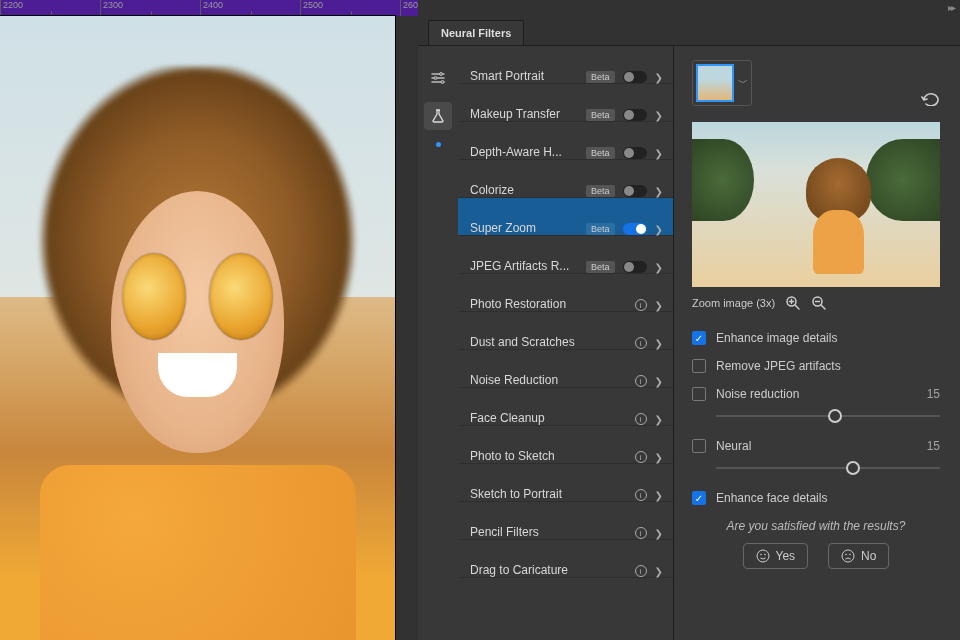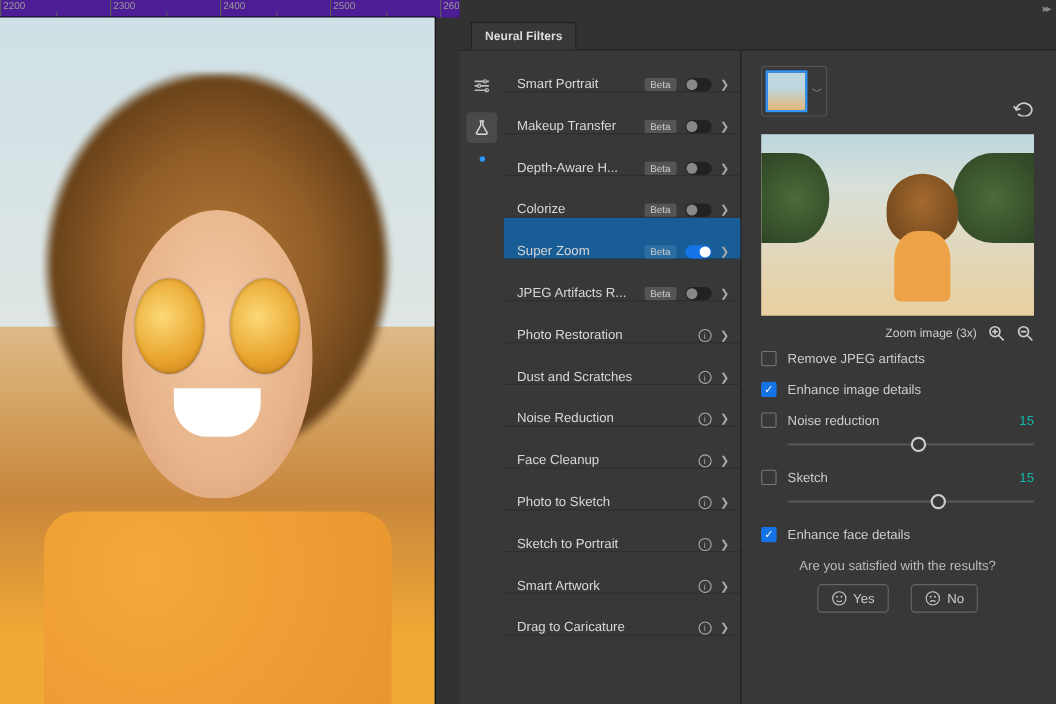--- a/index.html
+++ b/index.html
@@ -47,33 +47,33 @@
 .undo{margin-left:auto;align-self:flex-end}
 .undo svg{cursor:pointer}
 .hint{font-size:11px;color:#aaa;margin-bottom:6px}
 .preview{width:248px;height:165px;background:linear-gradient(180deg,#bcd7de 0%,#d9e0d8 30%,#e9cf9e 100%);position:relative;overflow:hidden;margin-bottom:8px}
 .prev-person{position:absolute;left:46%;top:22%;width:26%;height:70%}
 .prev-hair{position:absolute;top:0;left:0;width:100%;height:55%;background:radial-gradient(ellipse at 50% 40%,#a46a30,#7a4d1f 70%);border-radius:50% 50% 40% 40%}
 .prev-body{position:absolute;bottom:0;left:10%;width:80%;height:55%;background:#eda247;border-radius:40% 40% 10% 10%}
 .prev-veg-l,.prev-veg-r{position:absolute;top:10%;height:50%;background:radial-gradient(circle,#4a6b3a,#2e4424)}
 .prev-veg-l{left:0;width:25%;border-radius:0 60% 60% 0}
 .prev-veg-r{right:0;width:30%;border-radius:60% 0 0 60%}
-.zoom-row{display:flex;justify-content:flex-end;align-items:center;gap:10px;font-size:11px;color:#ccc;margin-bottom:8px}
+.zoom-row{display:flex;justify-content:flex-start;align-items:center;gap:10px;font-size:11px;color:#ccc;margin-bottom:20px}
 .zbtn{cursor:pointer}
 .opt{display:flex;align-items:center;gap:10px;font-size:12px;color:#ccc;margin-bottom:14px}
 .chk{width:14px;height:14px;border:1px solid #777;border-radius:2px;display:flex;align-items:center;justify-content:center;flex-shrink:0;cursor:pointer}
 .chk.on{background:#1473e6;border-color:#1473e6}
 .chk.on::after{content:"✓";color:#fff;font-size:10px}
 .opt-label{flex:1}
-.opt-val{color:#14b8a6}
+.opt-val{color:#a3a3a3}
 .slider{height:18px;position:relative;margin:-8px 0 14px 24px}
 .track{position:absolute;top:8px;left:0;right:0;height:2px;background:#555}
 .knob{position:absolute;top:2px;width:14px;height:14px;border:2px solid #ccc;border-radius:50%;background:#383838;cursor:pointer}
 .satisfy{text-align:center;margin-top:12px}
-.sat-q{font-size:12px;color:#bbb;margin-bottom:10px}
+.sat-q{font-size:12px;font-style:italic;color:#bbb;margin-bottom:10px}
 .sat-btns{display:flex;gap:20px;justify-content:center}
 .sat-btn{display:flex;align-items:center;gap:6px;padding:5px 12px;border:1px solid #666;border-radius:4px;font-size:12px;color:#ccc;cursor:pointer}
 svg{display:block}
 </style>
 </head>
 <body>
 
 <div class="canvas-area">
   <div class="ruler" id="ruler">
       <div class="tick">2200</div>
@@ -179,21 +179,21 @@
           <span class="filter-name">Photo to Sketch</span>
           <span class="info-ico">i</span>
           <span class="chev">❯</span>
         </div>
         <div class="filter-item">
           <span class="filter-name">Sketch to Portrait</span>
           <span class="info-ico">i</span>
           <span class="chev">❯</span>
         </div>
         <div class="filter-item">
-          <span class="filter-name">Smart Artwork</span>
+          <span class="filter-name">Pencil Filters</span>
           <span class="info-ico">i</span>
           <span class="chev">❯</span>
         </div>
         <div class="filter-item">
           <span class="filter-name">Drag to Caricature</span>
           <span class="info-ico">i</span>
           <span class="chev">❯</span>
         </div>
       </div>
 
@@ -228,39 +228,39 @@
         </span>
         <span class="zbtn">
           <svg width="16" height="16" viewBox="0 0 16 16">
               <circle cx="6.5" cy="6.5" r="4.5" fill="none" stroke="#ccc" stroke-width="1.5"></circle>
               <path d="M10 10l4 4M4.5 6.5h4" stroke="#ccc" stroke-width="1.5" stroke-linecap="round"></path>
             </svg>
         </span>
       </div>
 
       <div class="opt">
+        <div class="chk on"></div>
+        <span class="opt-label">Enhance image details</span>
+      </div>
+      <div class="opt">
         <div class="chk"></div>
         <span class="opt-label">Remove JPEG artifacts</span>
-      </div>
-      <div class="opt">
-        <div class="chk on"></div>
-        <span class="opt-label">Enhance image details</span>
       </div>
       <div class="opt">
         <div class="chk"></div>
         <span class="opt-label">Noise reduction</span>
         <span class="opt-val">15</span>
       </div>
       <div class="slider">
         <div class="track"></div>
           <div class="knob" id="knob-noise" style="left: 50%;"></div>
       </div>
       <div class="opt">
         <div class="chk"></div>
-        <span class="opt-label">Sketch</span>
+        <span class="opt-label">Neural</span>
         <span class="opt-val">15</span>
       </div>
       <div class="slider">
         <div class="track"></div>
           <div class="knob" id="knob-sharpen" style="left: 58%;"></div>
       </div>
       <div class="opt">
         <div class="chk on"></div>
         <span class="opt-label">Enhance face details</span>
       </div>

